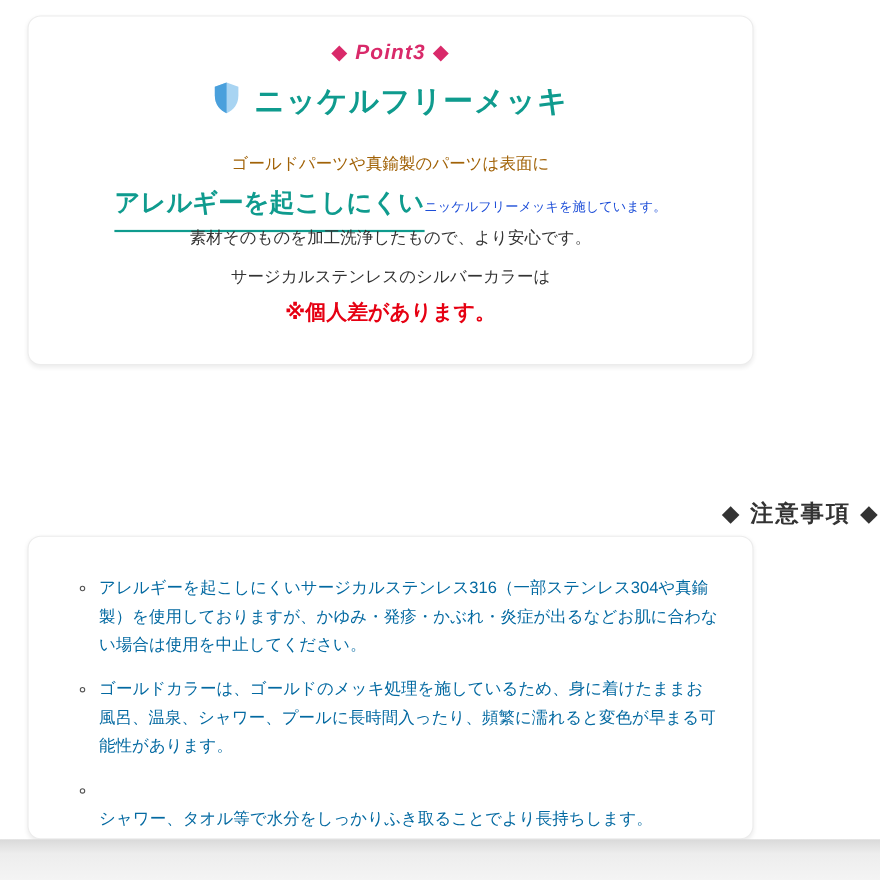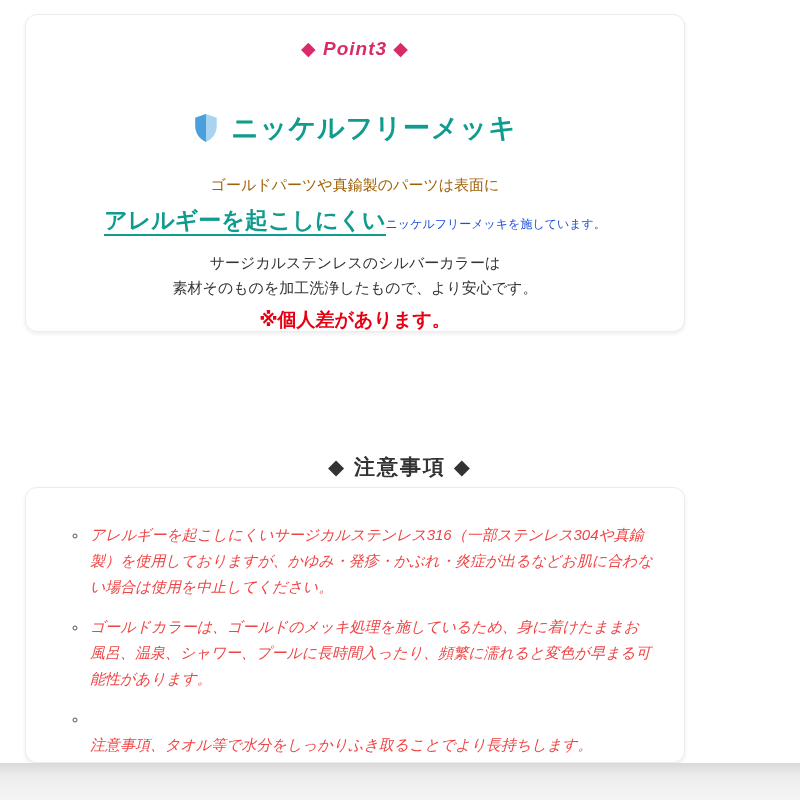--- a/index.html
+++ b/index.html
@@ -19,51 +19,51 @@
     box-sizing:border-box;
   }
   
   #point-card{top:14px;height:318px;text-align:center;}
   .point-badge{
     margin-top:22px;
     font-size:19px;font-weight:bold;font-style:italic;
     color:#d92a6a;letter-spacing:1px;
   }
   .title-row{
-    margin-top:50px;
-    display:flex;align-items:center;justify-content:center;gap:12px;
+    margin-top:14px;
+    display:flex;align-items:flex-start;justify-content:center;gap:12px;
   }
   .shield{width:26px;height:30px;display:inline-block;}
   .main-title{
     font-size:27px;font-weight:bold;color:#0f9b8e;letter-spacing:1px;
   }
   .lead-line{margin-top:30px;font-size:15px;color:#a16207;}
   .highlight-line{margin-top:10px;line-height:30px;}
   .highlight-strong{
     font-size:23px;font-weight:bold;color:#0f9b8e;
-    border-bottom:2px solid #0f9b8e;padding-bottom:1px;
+    border-bottom:2px solid #0f9b8e;padding-bottom:12px;
   }
   .highlight-rest{font-size:12px;color:#1d4ed8;}
   .plain-line{margin-top:9px;font-size:15px;color:#333333;line-height:23px;}
   .red-note{margin-top:8px;font-size:19px;font-weight:bold;color:#e60012;}
   .dark-note{margin-top:6px;font-size:21px;font-weight:bold;color:#3f4657;letter-spacing:0.5px;}
   
   .caution-heading{
     position:absolute;top:436px;left:0;width:800px;
-    text-align:center;font-size:21px;font-weight:bold;color:#333333;
+    text-align:right;font-size:21px;font-weight:bold;color:#333333;
     letter-spacing:2px;
   }
   #caution-card{top:487px;height:276px;}
   #caution-card ul{
     margin:0;padding:34px 30px 0 62px;
     list-style-type:circle;
   }
   #caution-card li{
-    font-size:15px;line-height:26px;color:#ef4444;
-    margin-bottom:14px;padding-left:2px;font-style:italic;
+    font-size:15px;line-height:26px;color:#0369a1;
+    margin-bottom:14px;padding-left:2px;
   }
   #caution-card li::marker{color:#555;font-size:13px;}
   
   .page-bottom-strip{
     position:absolute;left:0;top:763px;width:800px;height:37px;
     background:linear-gradient(to bottom,#d9d9d9 0%,#ededed 35%,#f4f4f4 100%);
   }
 </style>
 </head>
 <body>
@@ -85,36 +85,36 @@
     </span>
     <span class="main-title">ニッケルフリーメッキ</span>
   </div>
 
   <div class="lead-line">ゴールドパーツや真鍮製のパーツは表面に</div>
 
   <div class="highlight-line">
     <span class="highlight-strong">アレルギーを起こしにくい</span><span class="highlight-rest">ニッケルフリーメッキを施しています。</span>
   </div>
 
+  <div class="plain-line" style="margin-top:2px;">素材そのものを加工洗浄したもので、より安心です。</div>
   <div class="plain-line" style="margin-top:12px;">サージカルステンレスのシルバーカラーは</div>
-  <div class="plain-line" style="margin-top:2px;">素材そのものを加工洗浄したもので、より安心です。</div>
 
   <div class="red-note">※個人差があります。</div>
 </section>
 
 <h2 class="caution-heading">◆ 注意事項 ◆</h2>
 
 <section class="card" id="caution-card">
   <ul>
     <li>
       <span>アレルギーを起こしにくいサージカルステンレス316（一部ステンレス304や真鍮製）を使用しておりますが、かゆみ・発疹・かぶれ・炎症が出るなどお肌に合わない場合は使用を中止してください。</span>
     </li>
     <li>
       <span>ゴールドカラーは、ゴールドのメッキ処理を施しているため、身に着けたままお風呂、温泉、シャワー、プールに長時間入ったり、頻繁に濡れると変色が早まる可能性があります。</span>
     </li>
     <li>
       <br>
-      <span>注意事項、タオル等で水分をしっかりふき取ることでより長持ちします。</span>
+      <span>シャワー、タオル等で水分をしっかりふき取ることでより長持ちします。</span>
     </li>
   </ul>
 </section>
 
 <div class="page-bottom-strip"></div>
 
 </body></html>

